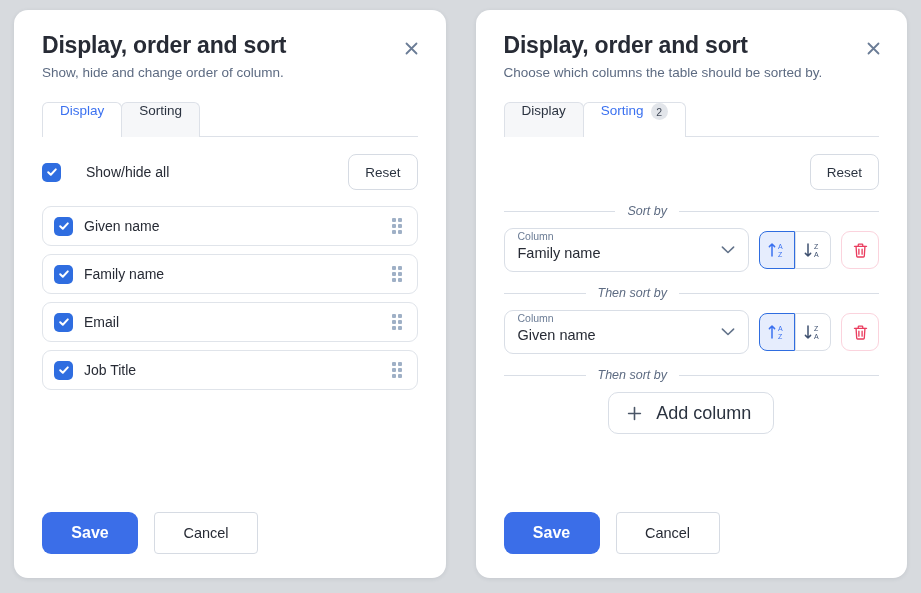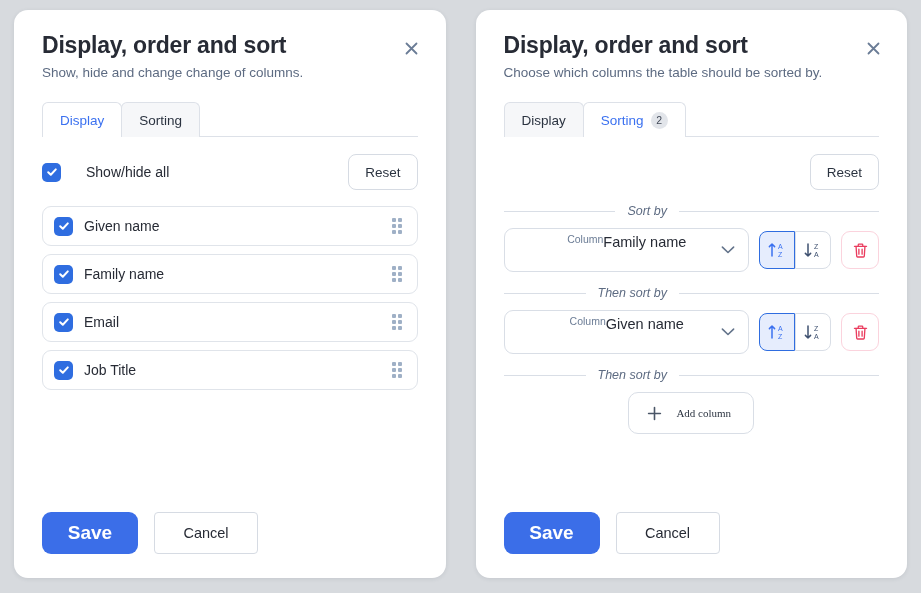--- a/index.html
+++ b/index.html
@@ -54,21 +54,21 @@
     margin-top: 21px;
     display: flex;
     align-items: flex-end;
     border-bottom: 1px solid #dde1e8;
     height: 36px;
     position: relative;
   }
   .tab {
     height: 35px;
     display: flex;
-    align-items: center;
+    align-items: flex-start;
     gap: 7px;
     padding: 0 17px;
     font-size: 13.5px;
     border: 1px solid #dde1e8;
     border-bottom: none;
     border-radius: 6px 6px 0 0;
     cursor: pointer;
     position: relative;
     background: #f6f7f9;
     color: #2b3340;
@@ -191,20 +191,21 @@
   .select-field {
     flex: 1 1 auto;
     height: 44px;
     border: 1px solid #d9dee6;
     border-radius: 9px;
     padding: 4px 12px 12px 13px;
     position: relative;
     cursor: pointer;
     background: #fff;
     display: flex;
+    flex-direction: column;
     justify-content: center;
   }
   .select-label { font-size: 10.5px; color: #6b7c95; line-height: 1.25; }
   .select-value { font-size: 14.5px; color: #272b35; line-height: 1.3; }
   .chev {
     position: absolute;
     right: 13px; top: 50%;
     transform: translateY(-50%);
     color: #64748b;
   }
@@ -243,42 +244,42 @@
   .addcol-wrap { display: flex; justify-content: center; margin-top: 4px; }
   .add-btn {
     height: 42px;
     padding: 0 22px 0 17px;
     border: 1px solid #d9dee6;
     border-radius: 10px;
     background: #fff;
     display: inline-flex;
     align-items: center;
     gap: 13px;
-    font-size: 11px;
+    font-size: 18px;
     color: #2b3340;
     cursor: pointer;
-    font-family: Liberation Serif, serif;
+    font-family: Liberation Sans, sans-serif;
   }
   .add-btn .plus { color: #4a5667; display:flex; }
 
   
   .footer {
     position: absolute;
     left: 28px; right: 28px;
     bottom: 24px;
     display: flex;
     gap: 16px;
   }
   .btn-primary {
     width: 96px; height: 42px;
     background: #3b6ee8;
     color: #fff;
     border: none;
     border-radius: 9px;
-    font-size: 19px;
+    font-size: 16px;
     font-weight: bold;
     cursor: pointer;
     font-family: inherit;
   }
   .btn-secondary {
     width: 104px; height: 42px;
     background: #fff;
     color: #272b35;
     border: 1px solid #d6dbe3;
     border-radius: 4px;
@@ -288,21 +289,21 @@
   }
 </style>
 </head>
 <body>
 
 <div class="stage">
 
   <div class="panel">
 
     <div class="panel-title">Display, order and sort</div>
-    <div class="panel-sub">Show, hide and change change of columns.</div>
+    <div class="panel-sub">Show, hide and change order of column.</div>
 
     <div class="close-btn">
       <svg width="17" height="17" viewBox="0 0 17 17" fill="none" stroke="currentColor" stroke-width="1.8" stroke-linecap="round">
         <path d="M3.5 3.5 L13.5 13.5 M13.5 3.5 L3.5 13.5"></path>
       </svg>
     </div>
 
     <div class="tabs">
       <div class="tab active">
         <span>Display</span>

